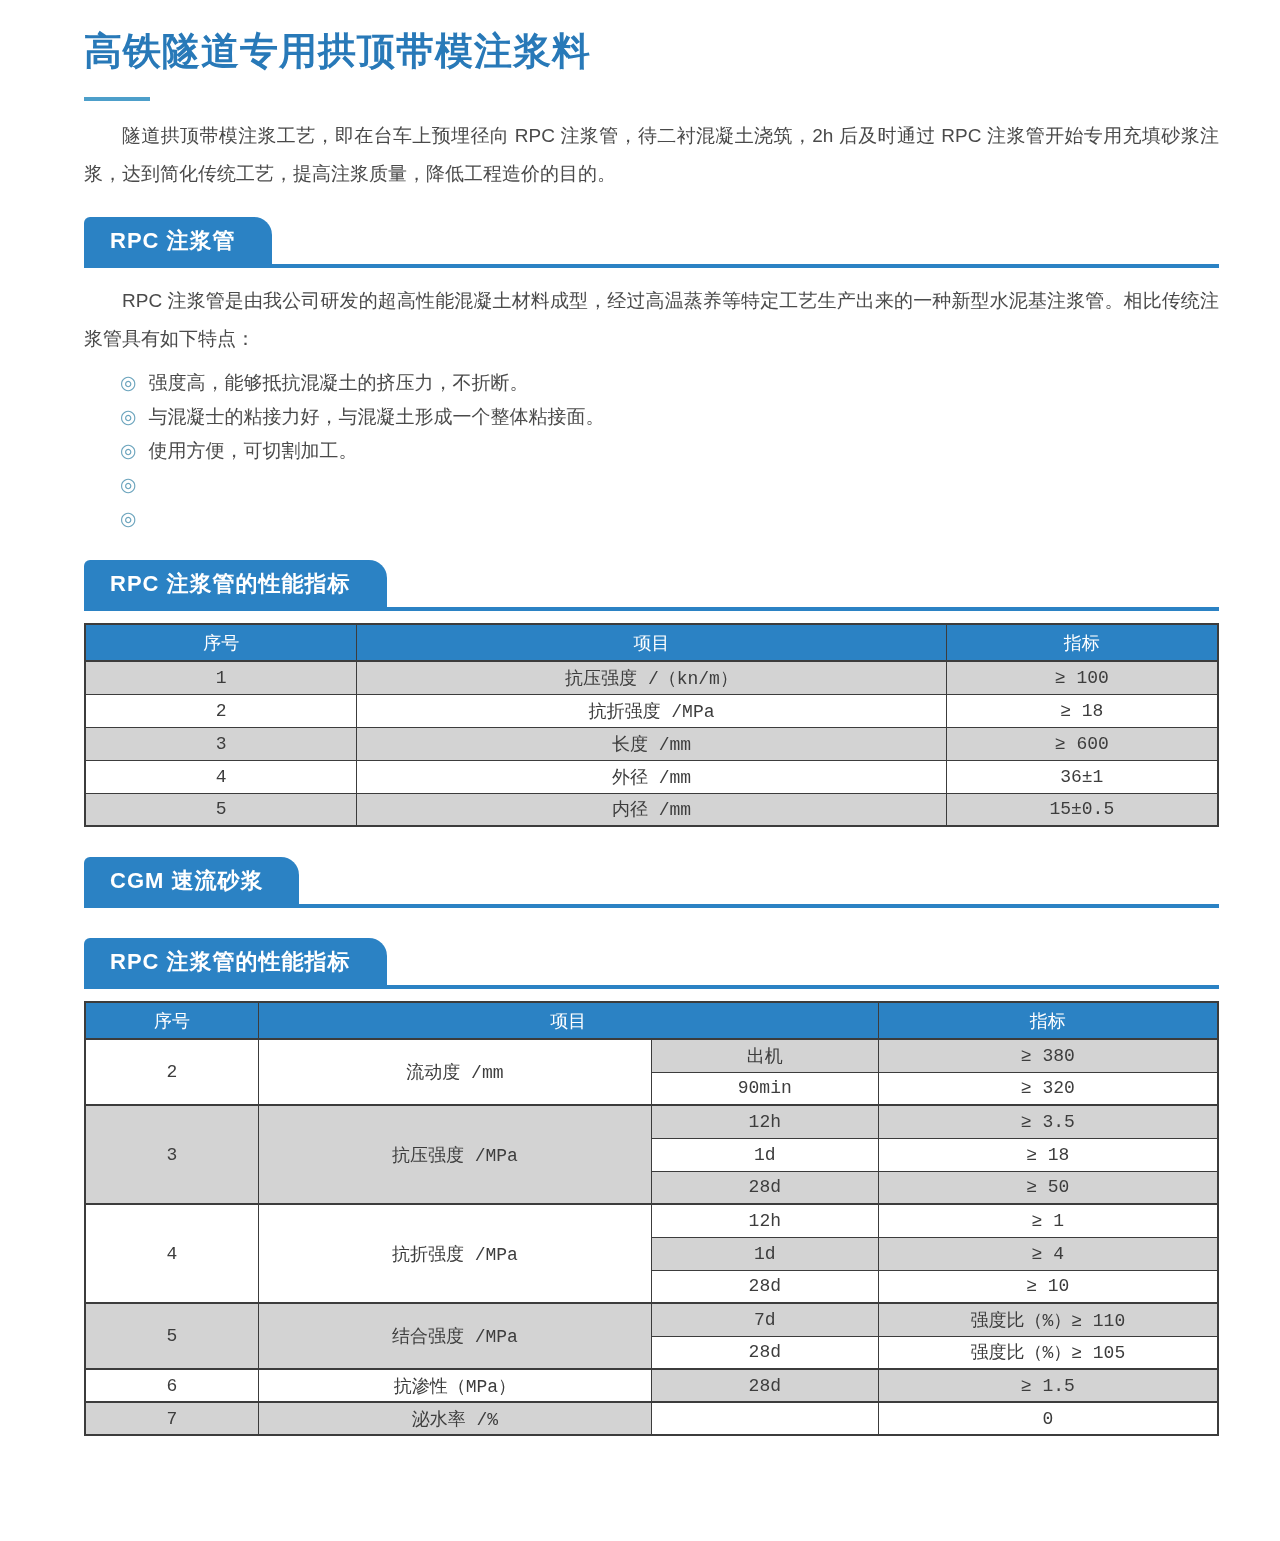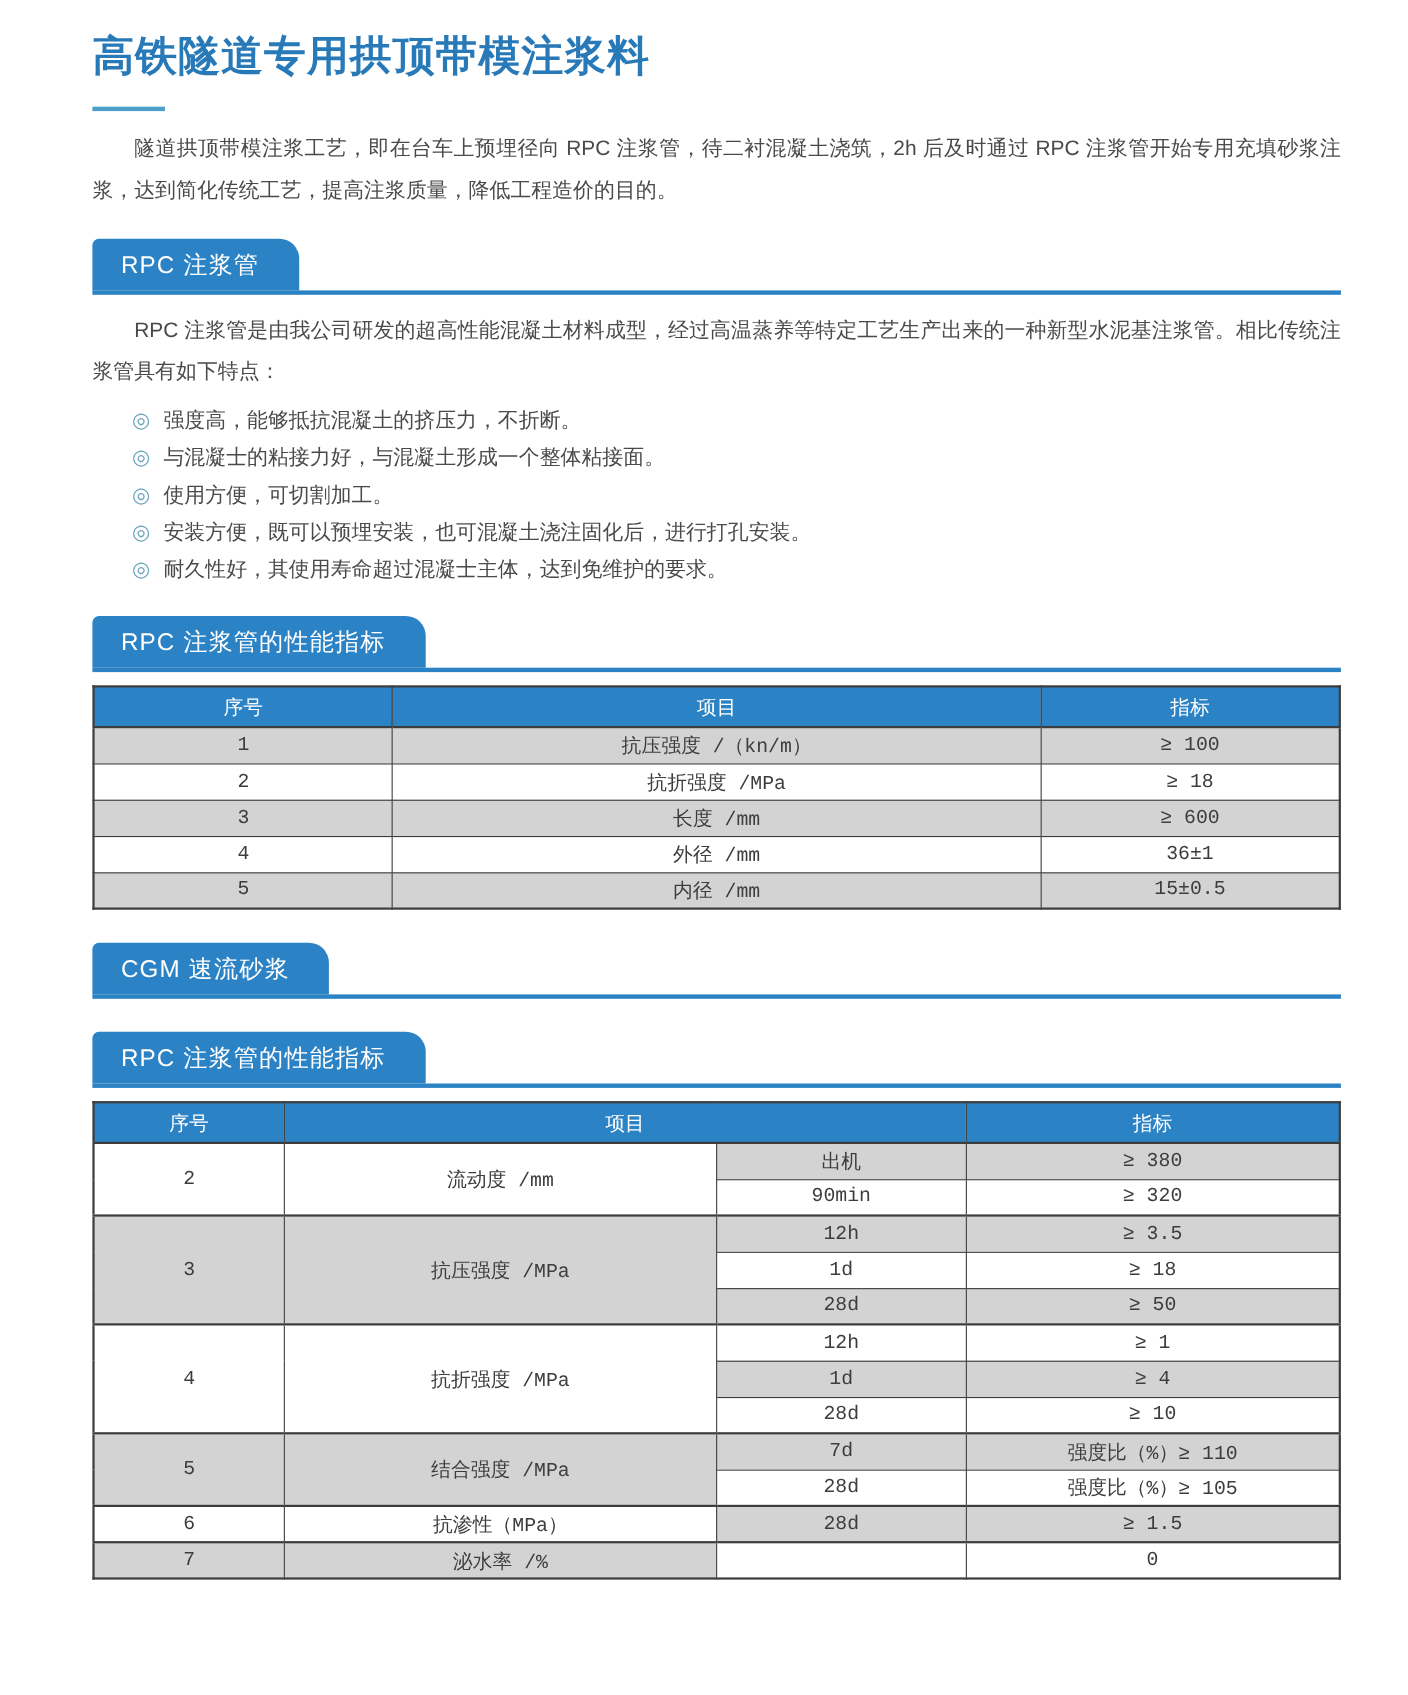--- a/index.html
+++ b/index.html
@@ -17,21 +17,21 @@
   .page{width:1135px;margin-left:84px;padding-top:26px;padding-bottom:20px;}
 
   .doc-title{color:var(--title);font-size:38px;font-weight:700;margin:0;letter-spacing:1px;}
   .title-underline{width:66px;height:4px;background:var(--underline);margin-top:20px;}
 
   .para{font-size:19px;color:var(--text);line-height:2;text-align:justify;text-indent:2em;margin:0;}
   .intro{margin-top:16px;}
 
   .sec-bar{border-bottom:4px solid var(--accent);line-height:0;}
   .sec-tab{display:inline-block;line-height:normal;background:var(--accent);color:#fff;
-           font-size:22px;font-weight:400;padding:9px 36px 8px 26px;
+           font-size:22px;font-weight:700;padding:9px 36px 8px 26px;
            border-radius:6px 18px 0 0;letter-spacing:1px;}
   .mt-sec{margin-top:24px;}
   .mt-sec-lg{margin-top:30px;}
   .after-sec{margin-top:14px;}
 
   .bullets{margin-top:8px;}
   .bullet{display:flex;align-items:flex-start;font-size:19px;color:var(--text);
           line-height:34px;padding-left:36px;}
   .bmark{color:var(--bullet);margin-right:12px;flex:0 0 auto;}
 
@@ -67,25 +67,23 @@
     <div class="bullet">
       <span class="bmark">◎</span>
       <span>与混凝士的粘接力好，与混凝土形成一个整体粘接面。</span>
     </div>
     <div class="bullet">
       <span class="bmark">◎</span>
       <span>使用方便，可切割加工。</span>
     </div>
     <div class="bullet">
       <span class="bmark">◎</span>
-      <span>安装方便，既可以预埋安装，也可混凝土浇注固化后，进行打孔安装。</span>
-    </div>
-    <div class="bullet">
-      <span class="bmark">◎</span>
-      <span>耐久性好，其使用寿命超过混凝士主体，达到免维护的要求。</span>
+    </div>
+    <div class="bullet">
+      <span class="bmark">◎</span>
     </div>
   </div>
 
   <div class="sec-bar mt-sec">
     <span class="sec-tab">RPC 注浆管的性能指标</span>
   </div>
 
   <table>
     <colgroup>
         <col style="width:24%">

